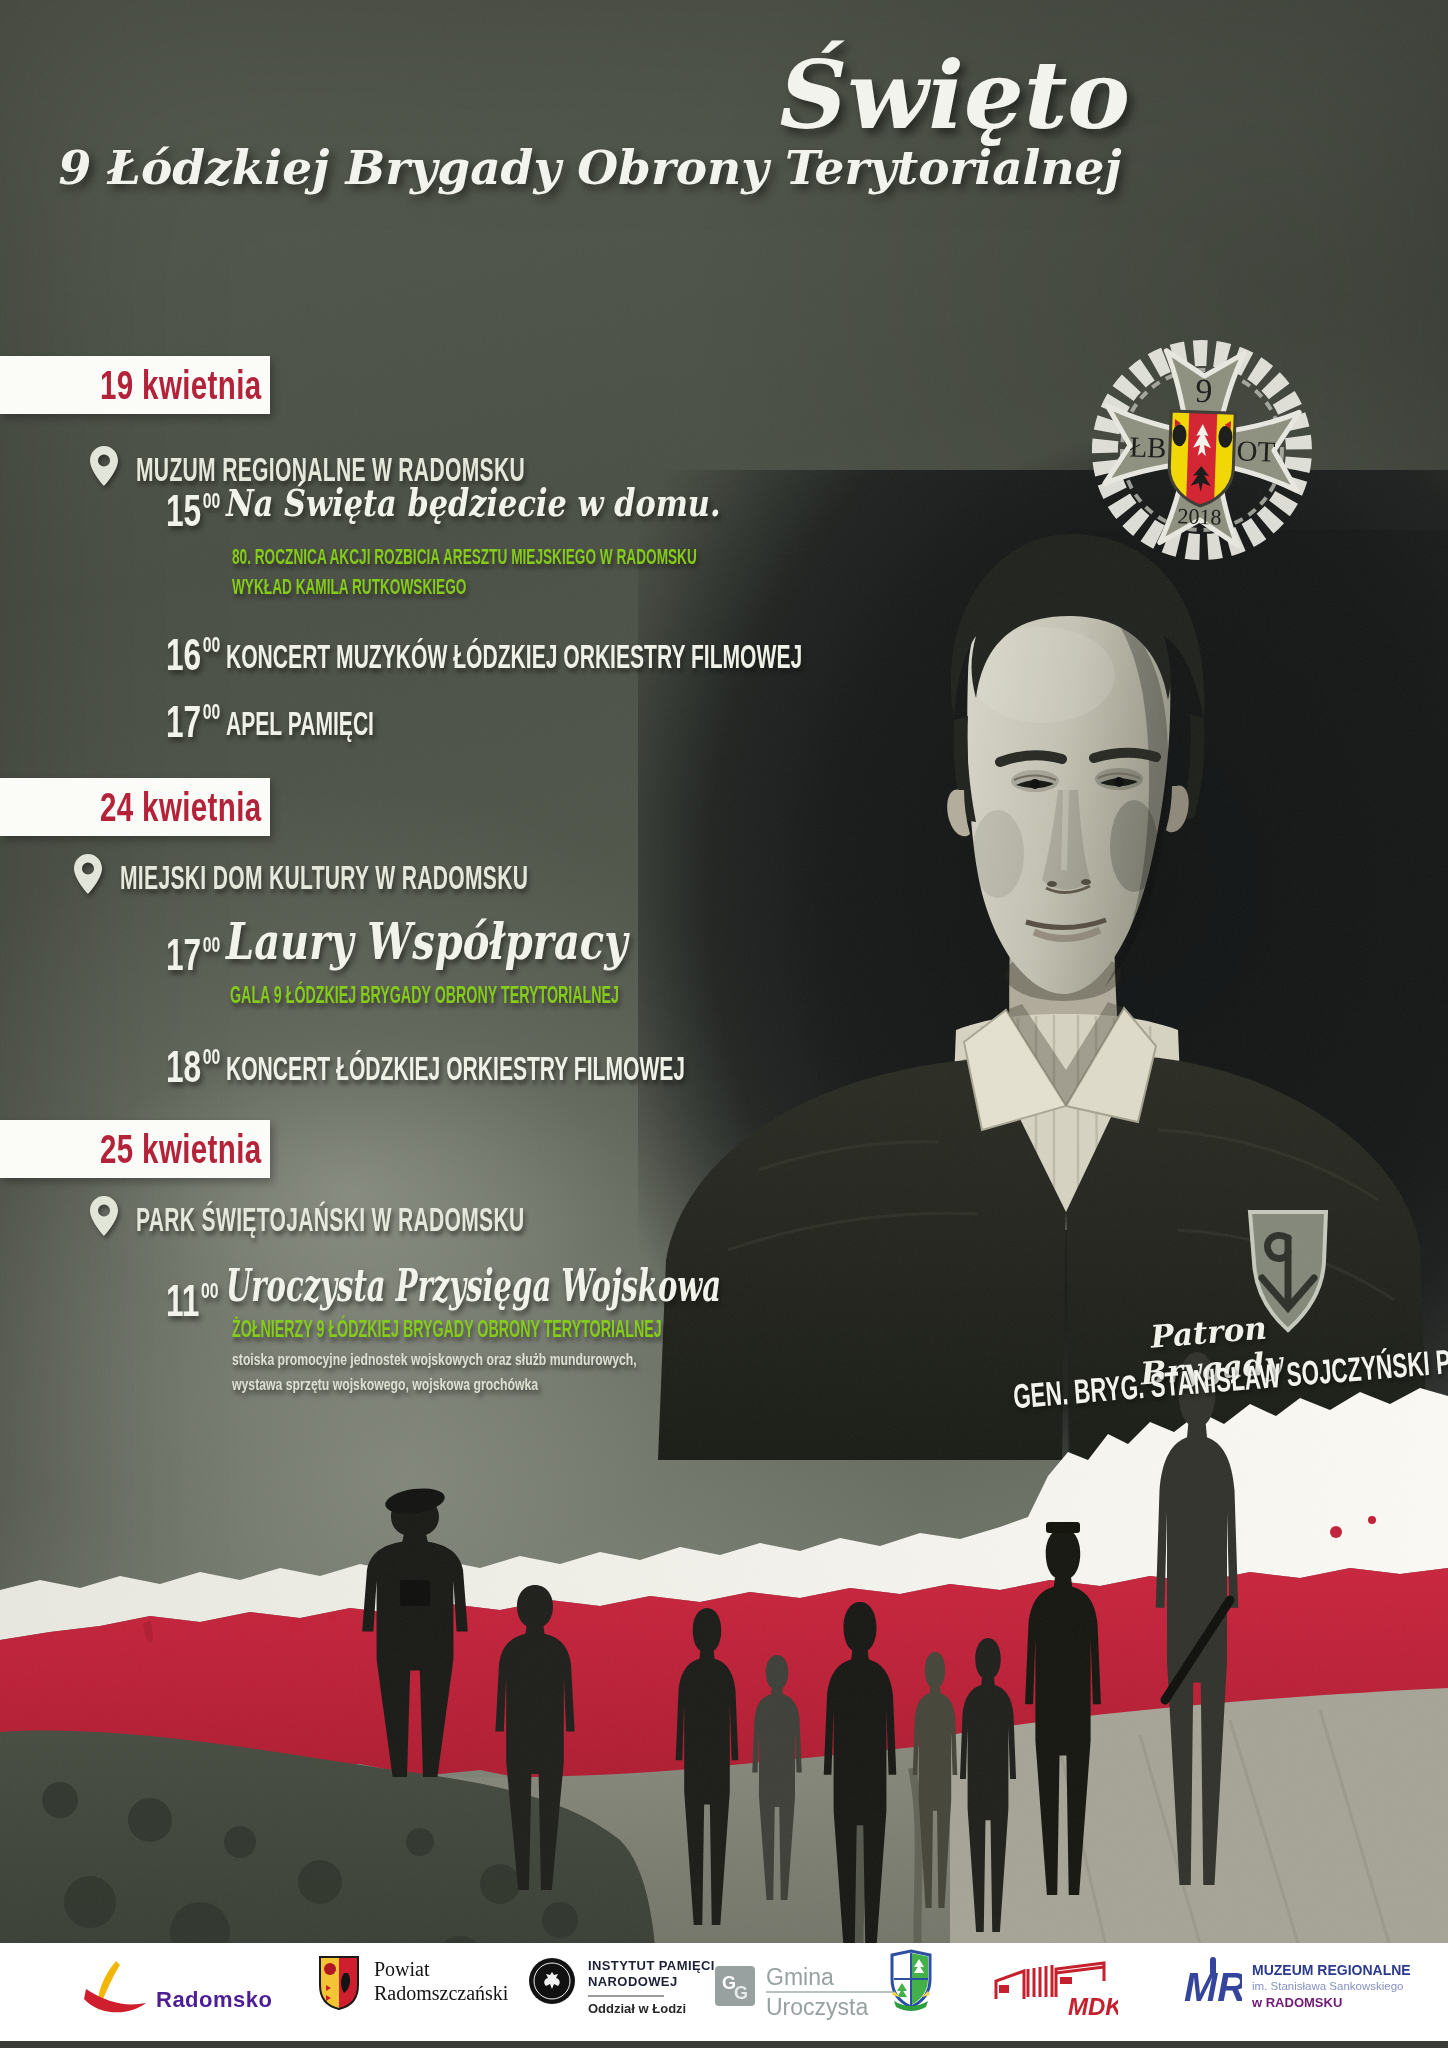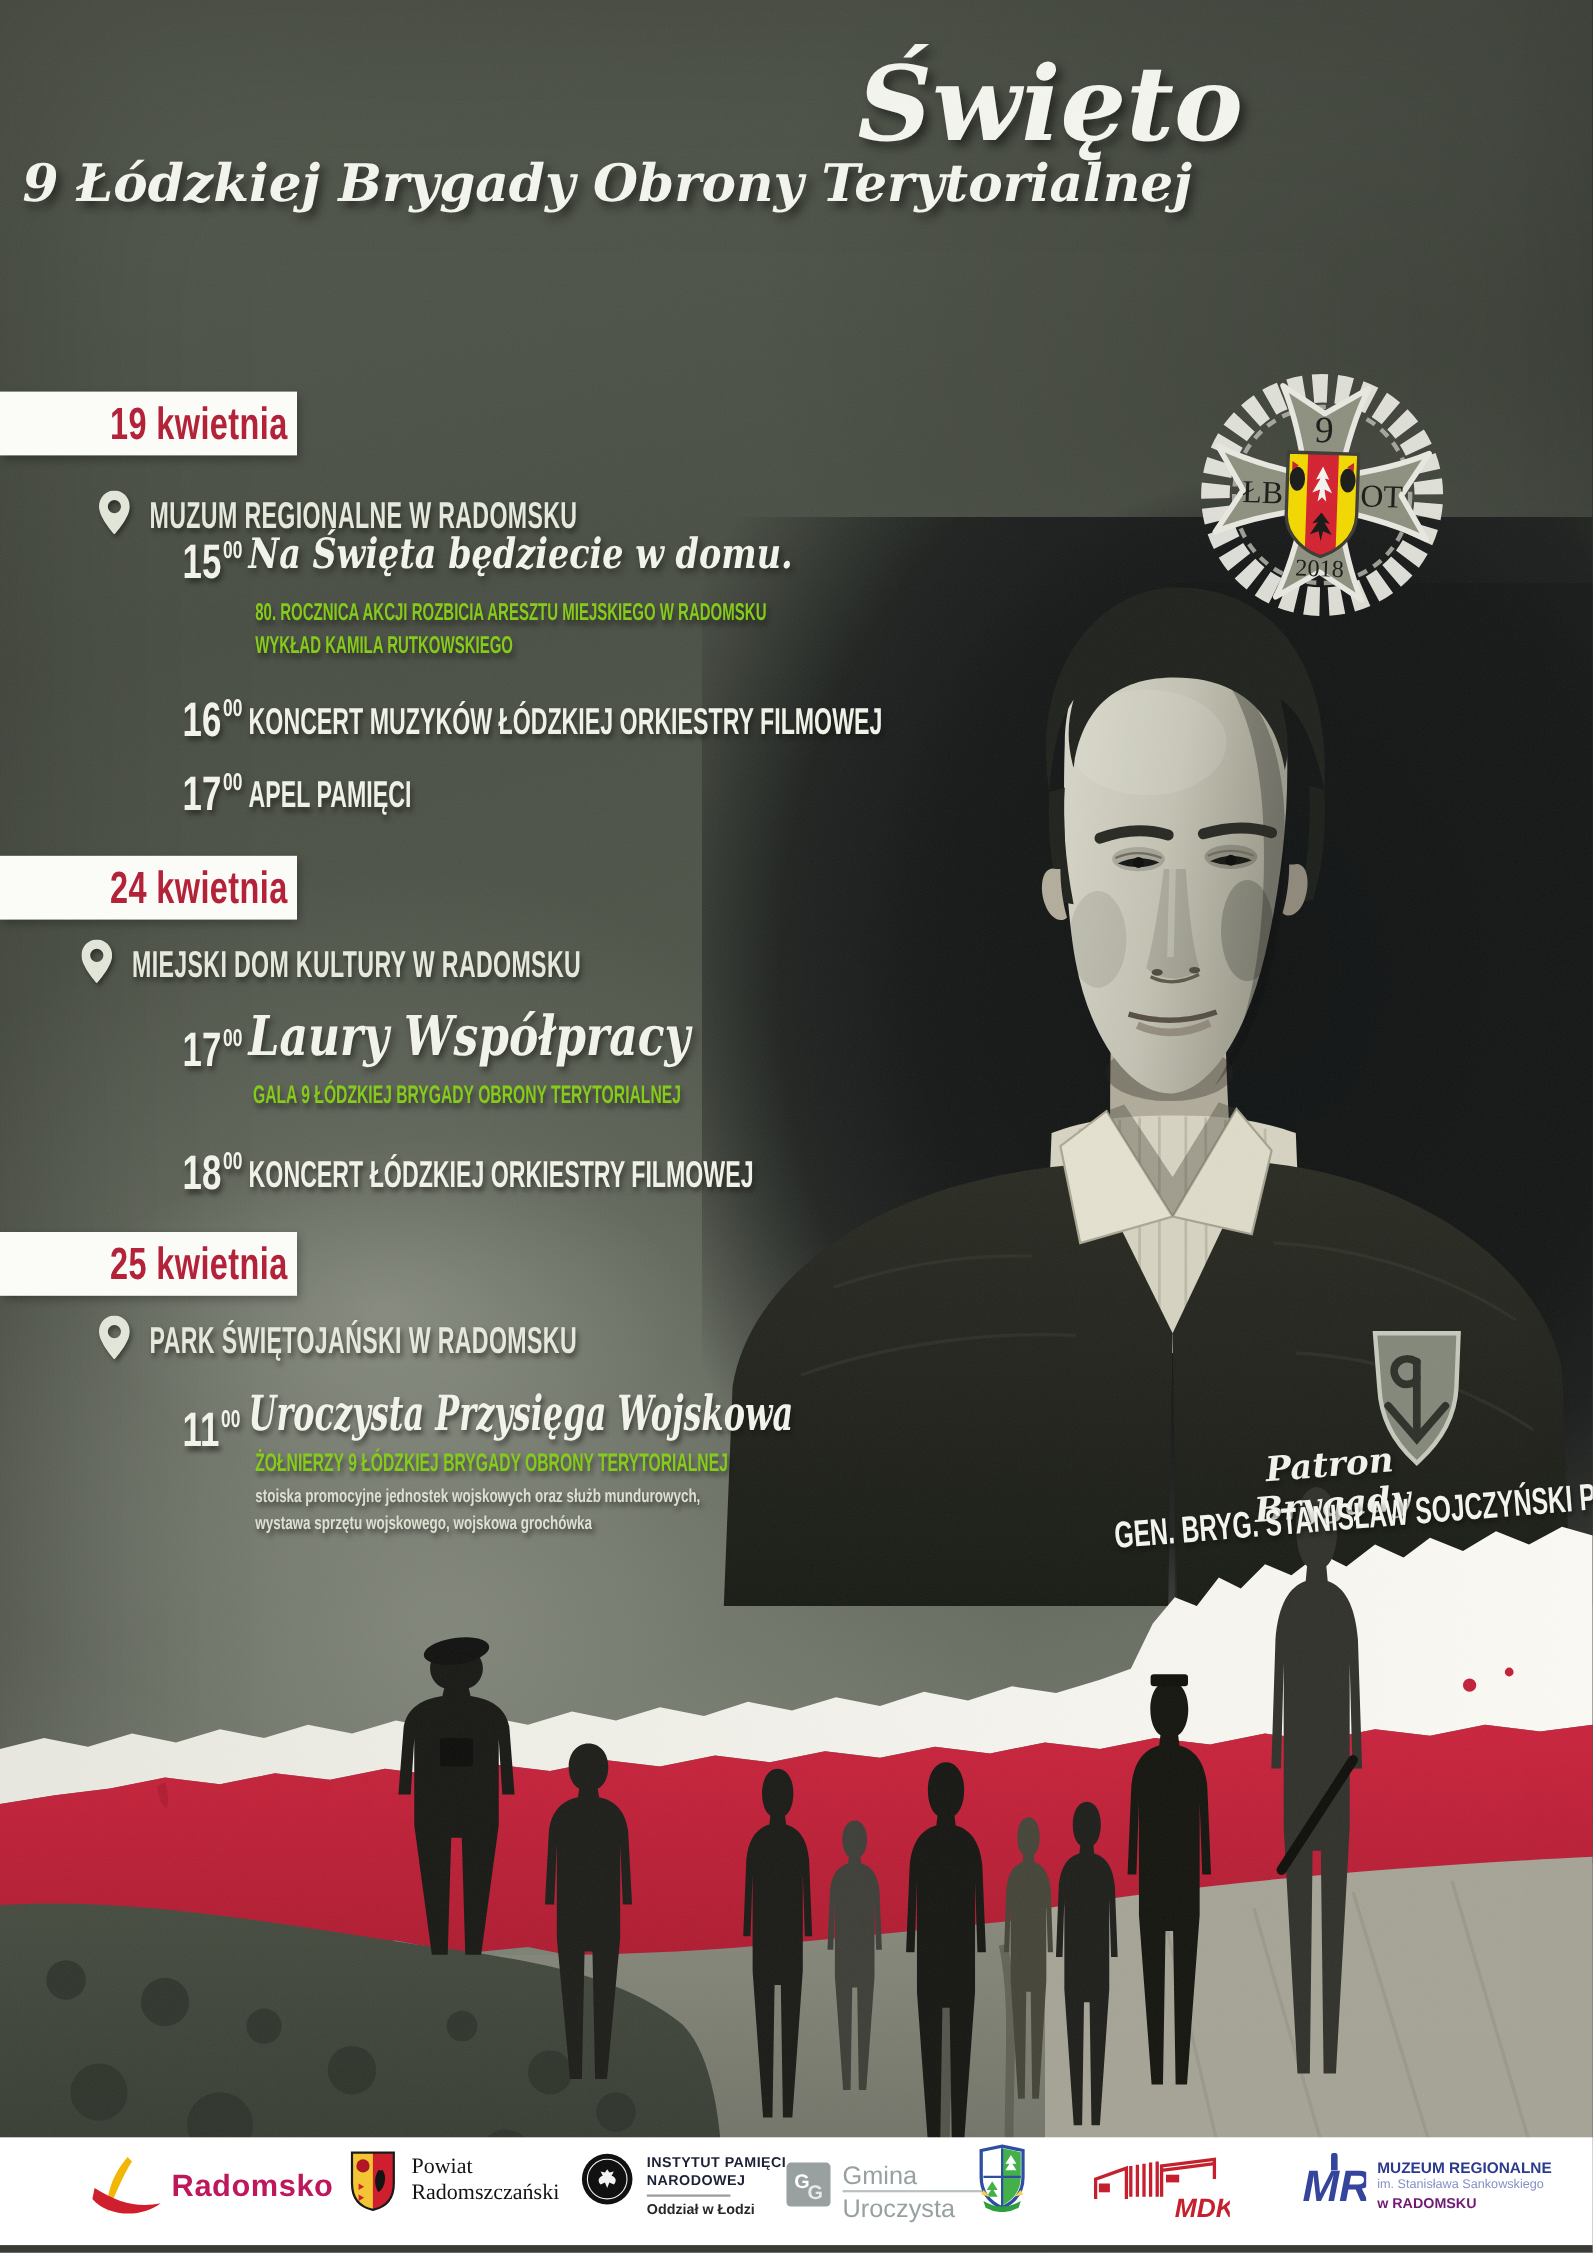--- a/index.html
+++ b/index.html
@@ -29,21 +29,21 @@
   .script{font-family:"DejaVu Serif","Liberation Serif",serif;font-style:italic;font-weight:700;
       display:inline-block;transform-origin:0 50%;white-space:nowrap;}
   .sh{text-shadow:3px 4px 6px rgba(12,14,10,0.55);}
   .white{color:#f3f4ec;}
   
   .title{position:absolute;left:0;top:40px;width:1130px;text-align:right;z-index:10;
     font-family:"DejaVu Serif","Liberation Serif",serif;font-style:italic;font-weight:700;
     font-size:94px;color:#f5f5ef;text-shadow:5px 6px 9px rgba(12,14,10,0.6);}
   .subtitle{position:absolute;left:0;top:140px;width:1104px;text-align:center;z-index:10;
     font-family:"DejaVu Serif","Liberation Serif",serif;font-style:italic;font-weight:700;
-    font-size:47px;color:#f5f5ef;text-shadow:4px 5px 8px rgba(12,14,10,0.6);}
+    font-size:47px;color:#f5f5ef;text-shadow:4px 5px 8px rgba(12,14,10,0.6);padding-left:38px;}
   
   .banner{position:absolute;left:0;width:270px;height:58px;background:#fdfdfa;z-index:12;
     box-shadow:3px 4px 8px rgba(0,0,0,0.3);display:flex;align-items:center;padding-left:100px;box-sizing:border-box;}
   .banner .date{font-size:41px;color:#b31e35;letter-spacing:.5px;}
   .loc{position:absolute;z-index:12;display:flex;align-items:flex-start;}
   .loc svg{flex:0 0 auto;margin-right:18px;filter:drop-shadow(2px 3px 2px rgba(0,0,0,.4));}
   .loc .loctext{font-size:34px;color:#e6eadd;padding-top:4px;letter-spacing:.5px;}
   .time{position:absolute;z-index:12;font-size:44px;color:#f3f4ec;}
   .time sup{font-size:22px;vertical-align:18px;margin-left:2px;}
   .etitle-c{position:absolute;z-index:12;font-size:34px;color:#f1f3e9;}
@@ -53,21 +53,21 @@
   .patron-label{position:absolute;left:1080px;top:1314px;width:260px;text-align:center;z-index:16;
     transform:rotate(-4.6deg);font-family:"DejaVu Serif","Liberation Serif",serif;font-style:italic;
     font-weight:700;font-size:31px;color:#f2f3ea;text-shadow:2px 3px 5px rgba(10,12,9,.6);}
   .patron-name{position:absolute;left:858px;top:1366px;width:592px;text-align:center;z-index:16;
     transform:rotate(-4.6deg);color:#f4f5ee;font-size:34px;text-shadow:2px 3px 5px rgba(10,12,9,.6);}
   .patron-name .cxc{display:inline-block;transform:scaleX(.66);transform-origin:50% 50%;
     white-space:nowrap;font-weight:700;}
   
   .footer{position:absolute;left:0;top:1943px;width:1448px;height:105px;background:#ffffff;z-index:24;}
   .logo{position:absolute;display:flex;align-items:flex-start;}
-  .radomsko-text{font-size:28px;font-weight:700;color:#be185d;letter-spacing:.5px;margin-left:8px;margin-top:12px;}
+  .radomsko-text{font-size:22px;font-weight:700;color:#4c1d95;letter-spacing:.5px;margin-left:8px;margin-top:28px;}
   .powiat-text{font-family:"Liberation Serif",serif;font-size:20px;color:#141414;line-height:1.2;margin-left:14px;margin-top:2px;}
   .ipn-text{margin-left:12px;margin-top:1px;}
   .ipn-l1{font-size:13px;font-weight:700;color:#1c2136;letter-spacing:.4px;line-height:1.25;}
   .ipn-div{width:76px;height:2px;background:#9a9a9a;margin:4px 0;}
   .ipn-l3{font-size:13px;font-weight:700;color:#27272a;}
   .gom-text{margin-left:10px;color:#97a1a1;margin-top:0;}
   .gom-l1{font-size:23px;line-height:1.05;}
   .gom-div{width:132px;height:2px;background:#b9c0c0;margin:2px 0;}
   .gom-l2{font-size:23px;line-height:1.05;}
   .muz-text{margin-left:10px;margin-top:4px;}

